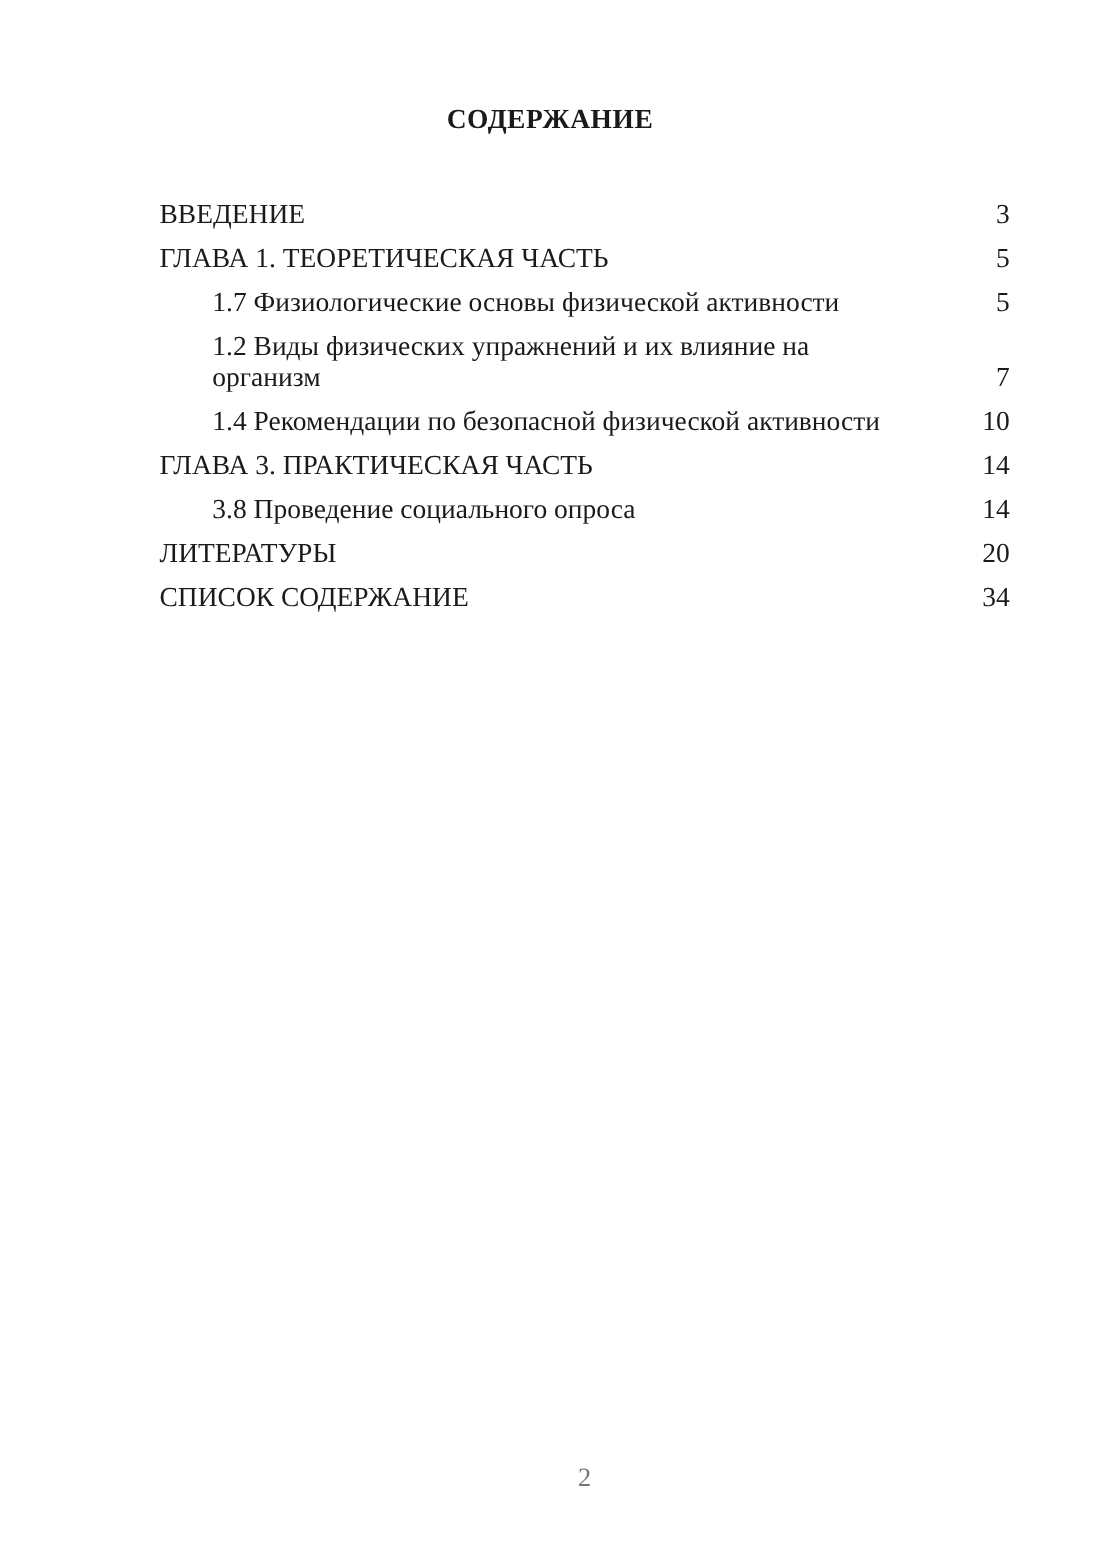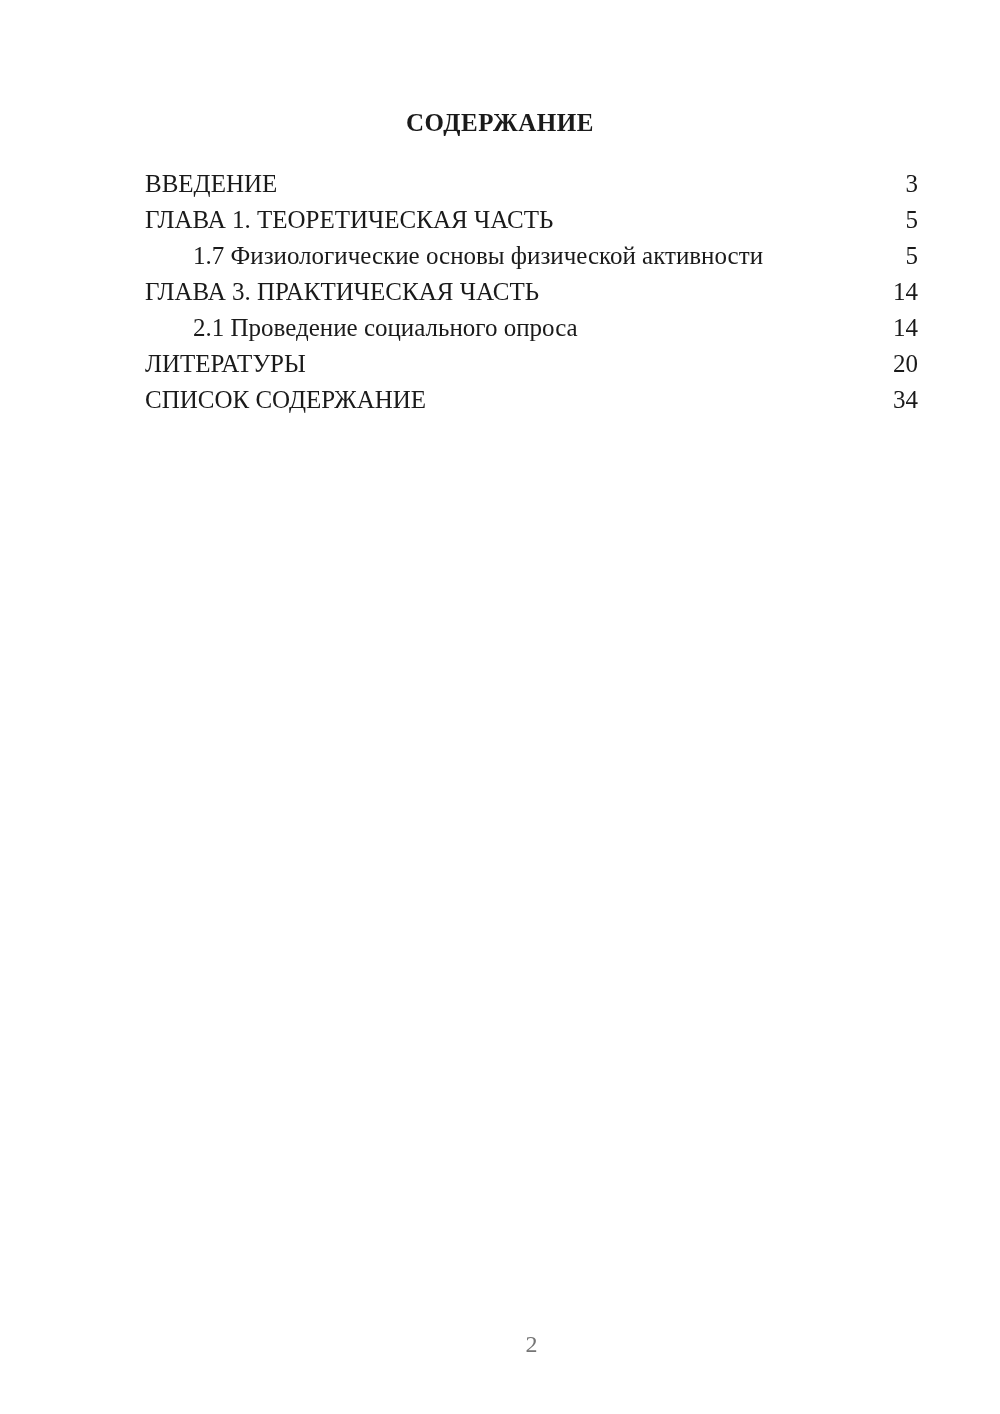--- a/index.html
+++ b/index.html
@@ -11,21 +11,21 @@
     position: relative;
     width: 1000px;
     height: 1414px;
     background: #ffffff;
     color: #1a1a1a;
     font-family: "Liberation Serif", "DejaVu Serif", serif;
     overflow: hidden;
   }
   .doc-title {
     position: absolute;
-    top: 108px;
+    top: 94px;
     left: 0;
     width: 100%;
     text-align: center;
     font-size: 25px;
     line-height: 30px;
     font-weight: bold;
     letter-spacing: 0.5px;
     margin: 0;
   }
   .toc {
@@ -33,20 +33,21 @@
     top: 170px;
     left: 145px;
     width: 773px;
   }
   .toc-entry {
     display: flex;
     align-items: flex-end;
     margin-bottom: 8px;
     font-size: 25px;
     line-height: 28px;
+    margin-top: 12px;
   }
   .entry-text {
     flex: 1 1 auto;
     min-width: 0;
   }
   .entry-text.level-1 {
     padding-left: 48px;
   }
   .entry-line {
     white-space: nowrap;
@@ -90,33 +91,46 @@
       <div class="entry-page">5</div>
     </div>
 
     <div class="toc-entry">
       <div class="entry-text level-1">
           <div class="entry-line">1.7 Физиологические основы физической активности</div>
         </div>
       <div class="entry-page">5</div>
     </div>
 
+    <div class="toc-entry">
+      <div class="entry-text level-1">
+          <div class="entry-line">1.2 Виды физических упражнений и их влияние на</div>
+          <div class="entry-line">организм</div>
+        </div>
+      <div class="entry-page">7</div>
+    </div>
 
 
+    <div class="toc-entry">
+      <div class="entry-text level-1">
+          <div class="entry-line">1.4 Рекомендации по безопасной физической активности</div>
+        </div>
+      <div class="entry-page">10</div>
+    </div>
 
     <div class="toc-entry">
       <div class="entry-text">
           <div class="entry-line">ГЛАВА 3. ПРАКТИЧЕСКАЯ ЧАСТЬ</div>
         </div>
       <div class="entry-page">14</div>
     </div>
 
     <div class="toc-entry">
       <div class="entry-text level-1">
-          <div class="entry-line">2.1 Проведение социального опроса</div>
+          <div class="entry-line">3.8 Проведение социального опроса</div>
         </div>
       <div class="entry-page">14</div>
     </div>
 
 
     <div class="toc-entry">
       <div class="entry-text">
           <div class="entry-line">ЛИТЕРАТУРЫ</div>
         </div>
       <div class="entry-page">20</div>

